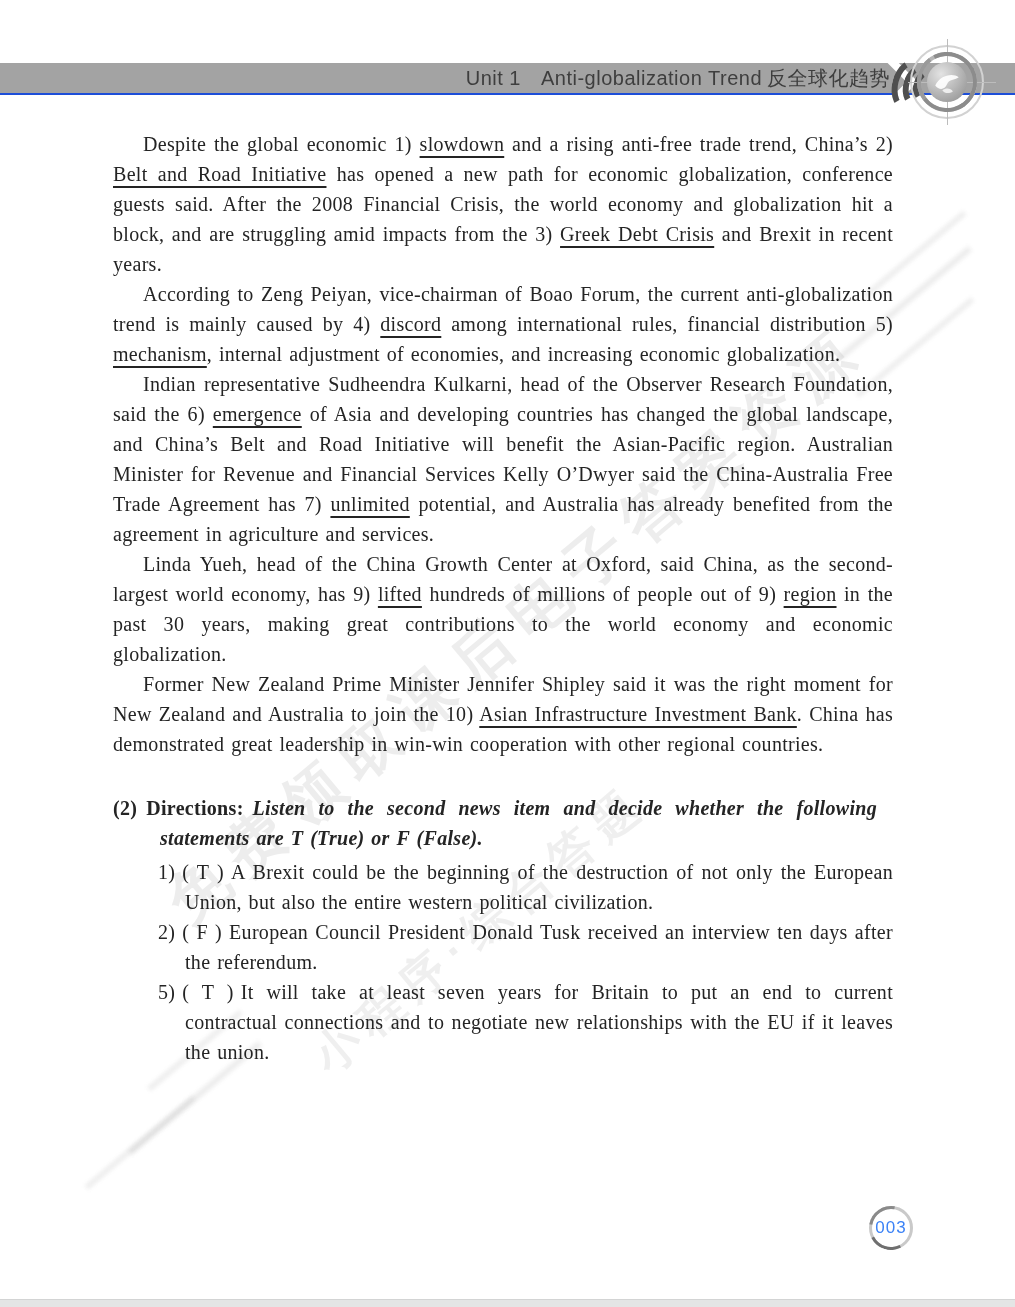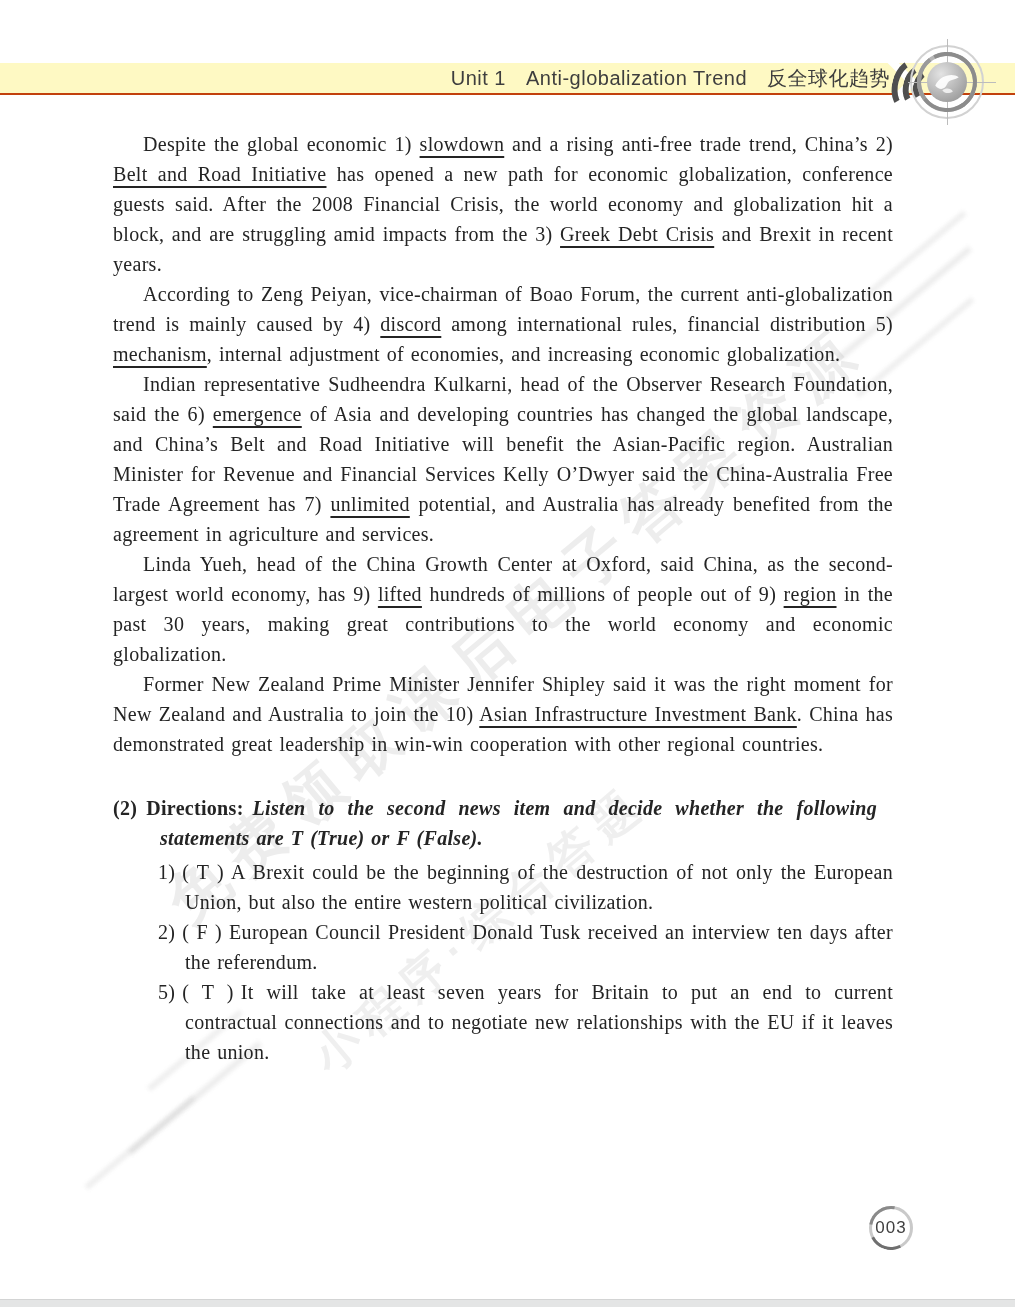--- a/index.html
+++ b/index.html
@@ -13,25 +13,25 @@
   .wm1{left:150px;top:880px;font-size:60px;letter-spacing:14px;color:rgba(125,125,125,0.14);transform:rotate(-40deg);}
   .wm2{left:300px;top:1040px;font-size:46px;letter-spacing:10px;color:rgba(125,125,125,0.12);transform:rotate(-40deg);}
   .streak{position:absolute;background:rgba(120,120,120,0.14);filter:blur(2px);transform:rotate(-40deg);}
   .s1{left:820px;top:300px;width:170px;height:6px;}
   .s2{left:850px;top:252px;width:130px;height:5px;}
   .s3{left:840px;top:345px;width:150px;height:5px;}
   .s4{left:110px;top:1095px;width:170px;height:6px;}
   .s5{left:135px;top:1048px;width:120px;height:5px;}
   .s6{left:70px;top:1140px;width:140px;height:5px;}
   
-  .header-bar{position:absolute;left:0;top:63px;width:100%;height:30px;background:#fef9c3;border-bottom:2px solid #c2410c;}
+  .header-bar{position:absolute;left:0;top:63px;width:100%;height:30px;background:#a3a3a3;border-bottom:2px solid #1d4ed8;}
   .header-title{position:absolute;right:125px;top:0;height:30px;display:flex;align-items:center;
     font-family:"Liberation Sans","DejaVu Sans",sans-serif;font-size:20px;color:#3e3e3e;letter-spacing:0.5px;}
   .unit-label{margin-right:20px;}
-  .title-zh{margin-left:20px;}
+  .title-zh{margin-left:5px;}
   .icon-cluster{position:absolute;left:870px;top:40px;width:145px;height:96px;}
   .chev{position:absolute;left:2px;top:23px;width:30px;height:30px;border-top:8px solid #ffffff;
         border-right:8px solid #ffffff;transform:rotate(45deg);}
   .wave{position:absolute;border:6px solid transparent;border-left:6px solid #4f4f4f;border-radius:50%;}
   .wave.w1{left:22px;top:18px;width:30px;height:44px;transform:rotate(14deg);}
   .wave.w2{left:33px;top:24px;width:24px;height:34px;transform:rotate(14deg);}
   .wave.w3{left:43px;top:29px;width:18px;height:25px;transform:rotate(14deg);}
   .globe-outer{position:absolute;left:40px;top:5px;width:70px;height:70px;border:2px solid #d2d2d2;border-radius:50%;}
   .globe-outer .vline{position:absolute;left:50%;top:-8px;width:1px;height:86px;background:#bcbcbc;}
   .globe-outer .hline{position:absolute;top:50%;left:-4px;height:1px;width:88px;background:#bcbcbc;}
@@ -58,21 +58,21 @@
   .tf-item{padding-left:72px;text-indent:-27px;text-align:justify;}
   .tf-num{margin-right:7px;}
   .tf-ans{margin-right:7px;}
   
   .page-badge{position:absolute;left:869px;top:1206px;width:44px;height:44px;border:3px solid #c9c9c9;
       border-radius:50%;display:flex;align-items:center;justify-content:center;box-sizing:border-box;}
   .page-badge::before{content:"";position:absolute;inset:-3px;border:3px solid transparent;
       border-top-color:#8a8a8a;border-radius:50%;transform:rotate(-35deg);}
   .page-badge::after{content:"";position:absolute;inset:-3px;border:3px solid transparent;
       border-bottom-color:#6f6f6f;border-radius:50%;transform:rotate(18deg);}
-  .page-num{font-family:"Liberation Sans","DejaVu Sans",sans-serif;font-size:17px;color:#404040;letter-spacing:1px;}
+  .page-num{font-family:"Liberation Sans","DejaVu Sans",sans-serif;font-size:17px;color:#3b82f6;letter-spacing:1px;}
   .bottom-edge{position:absolute;left:0;right:0;bottom:0;height:7px;background:#e4e5e5;border-top:1px solid #d3d4d4;}
 </style>
 </head>
 <body>
 
 <div class="page">
 
   <div class="wm wm1">免费领取课后电子答案资源</div>
   <div class="wm wm2">小程序·综合答题</div>
   <div class="streak s1"></div>

